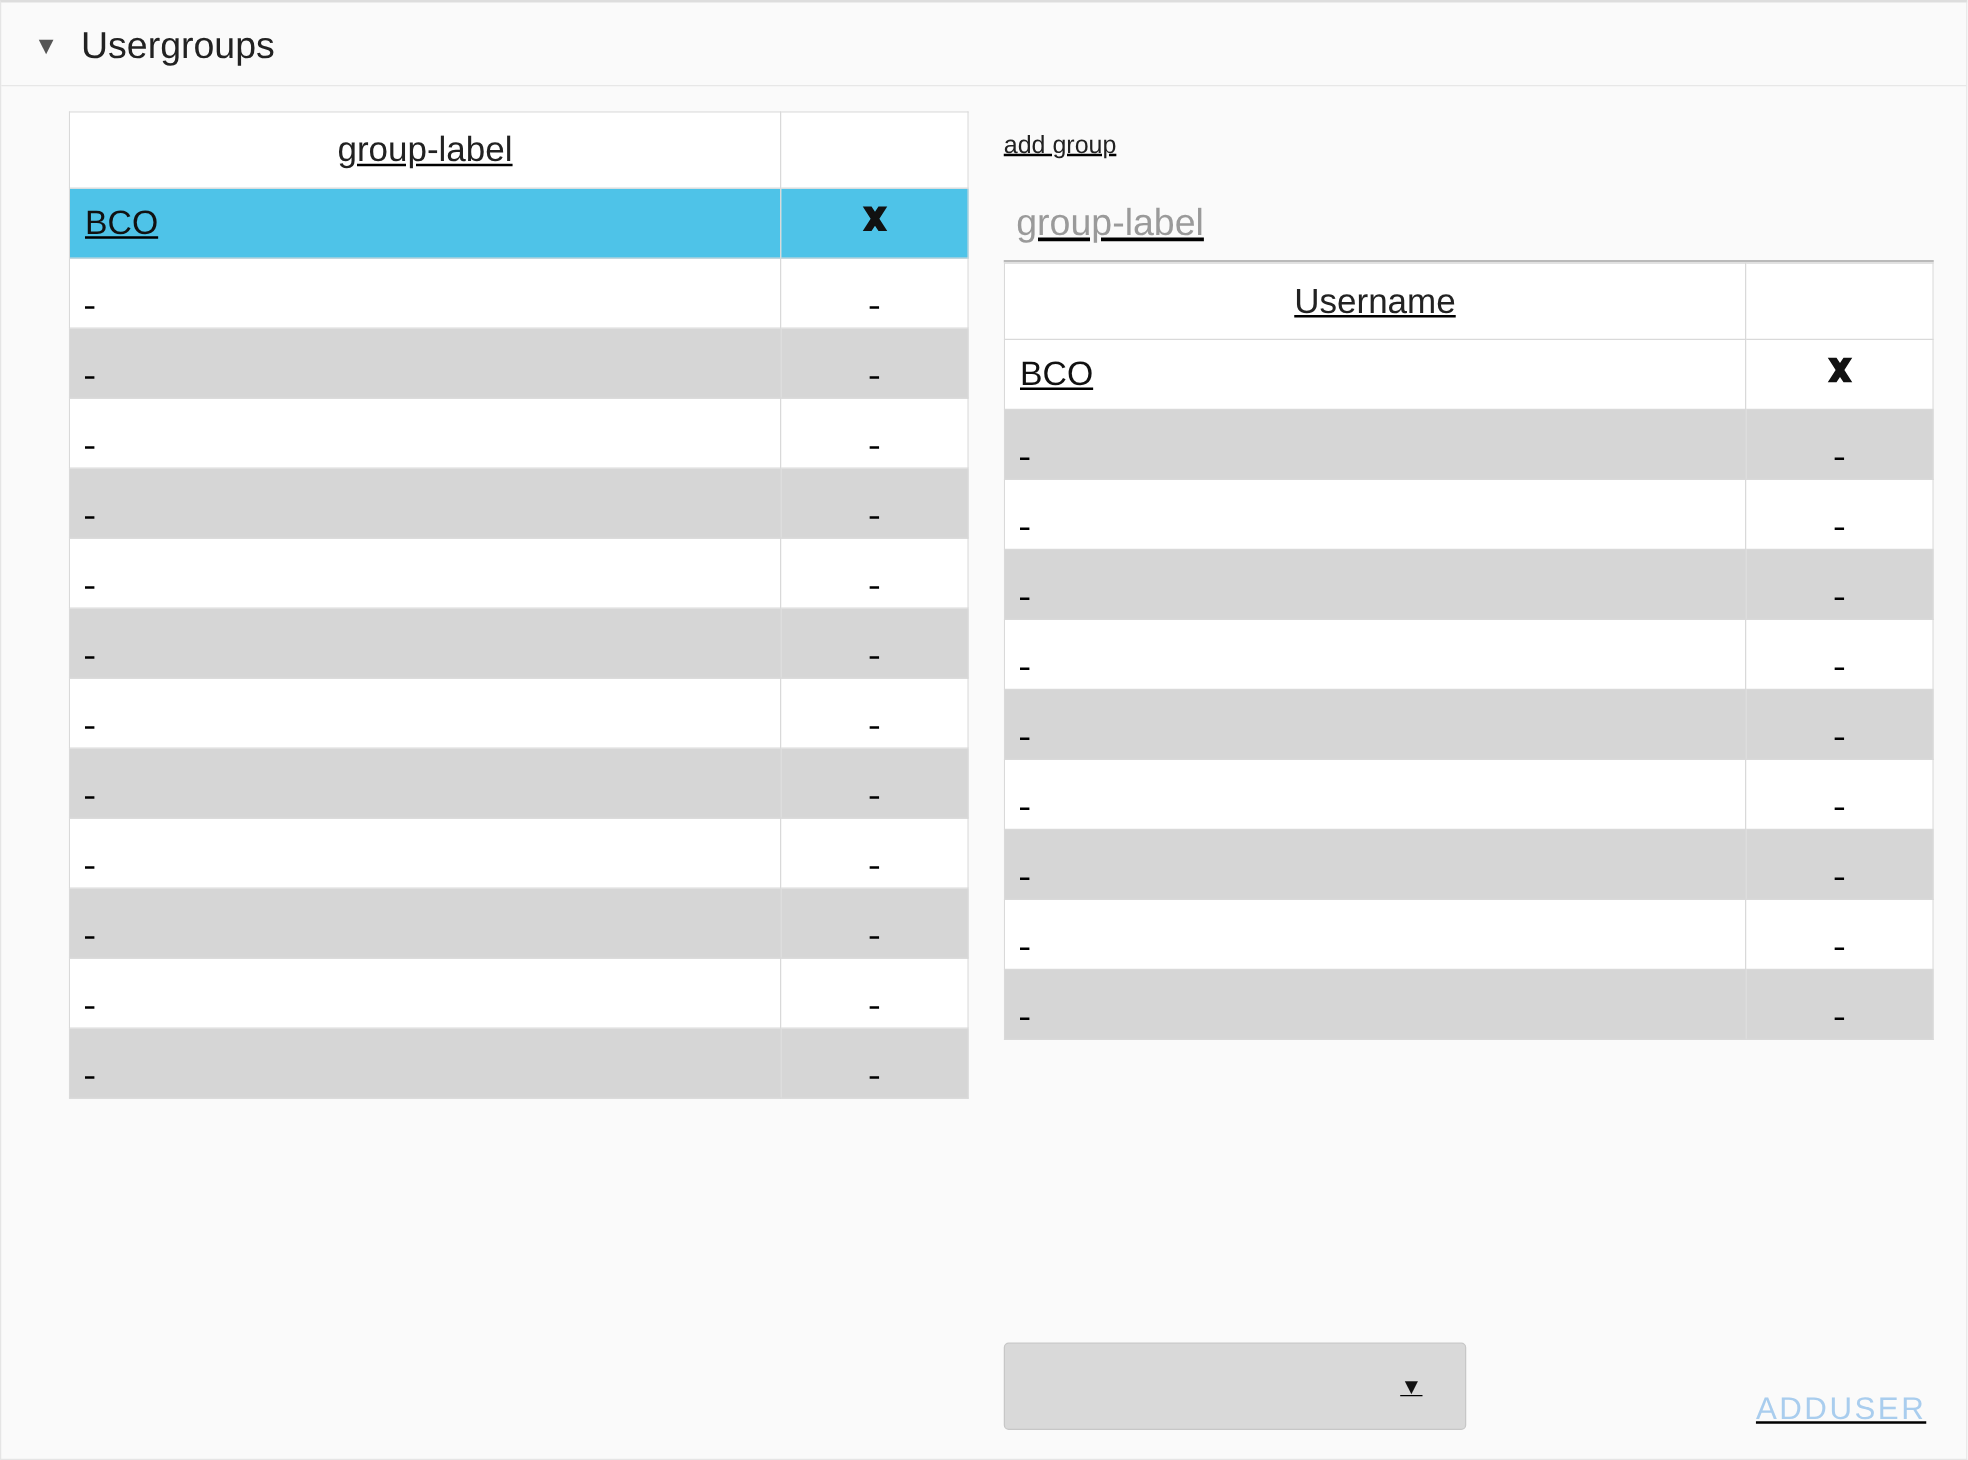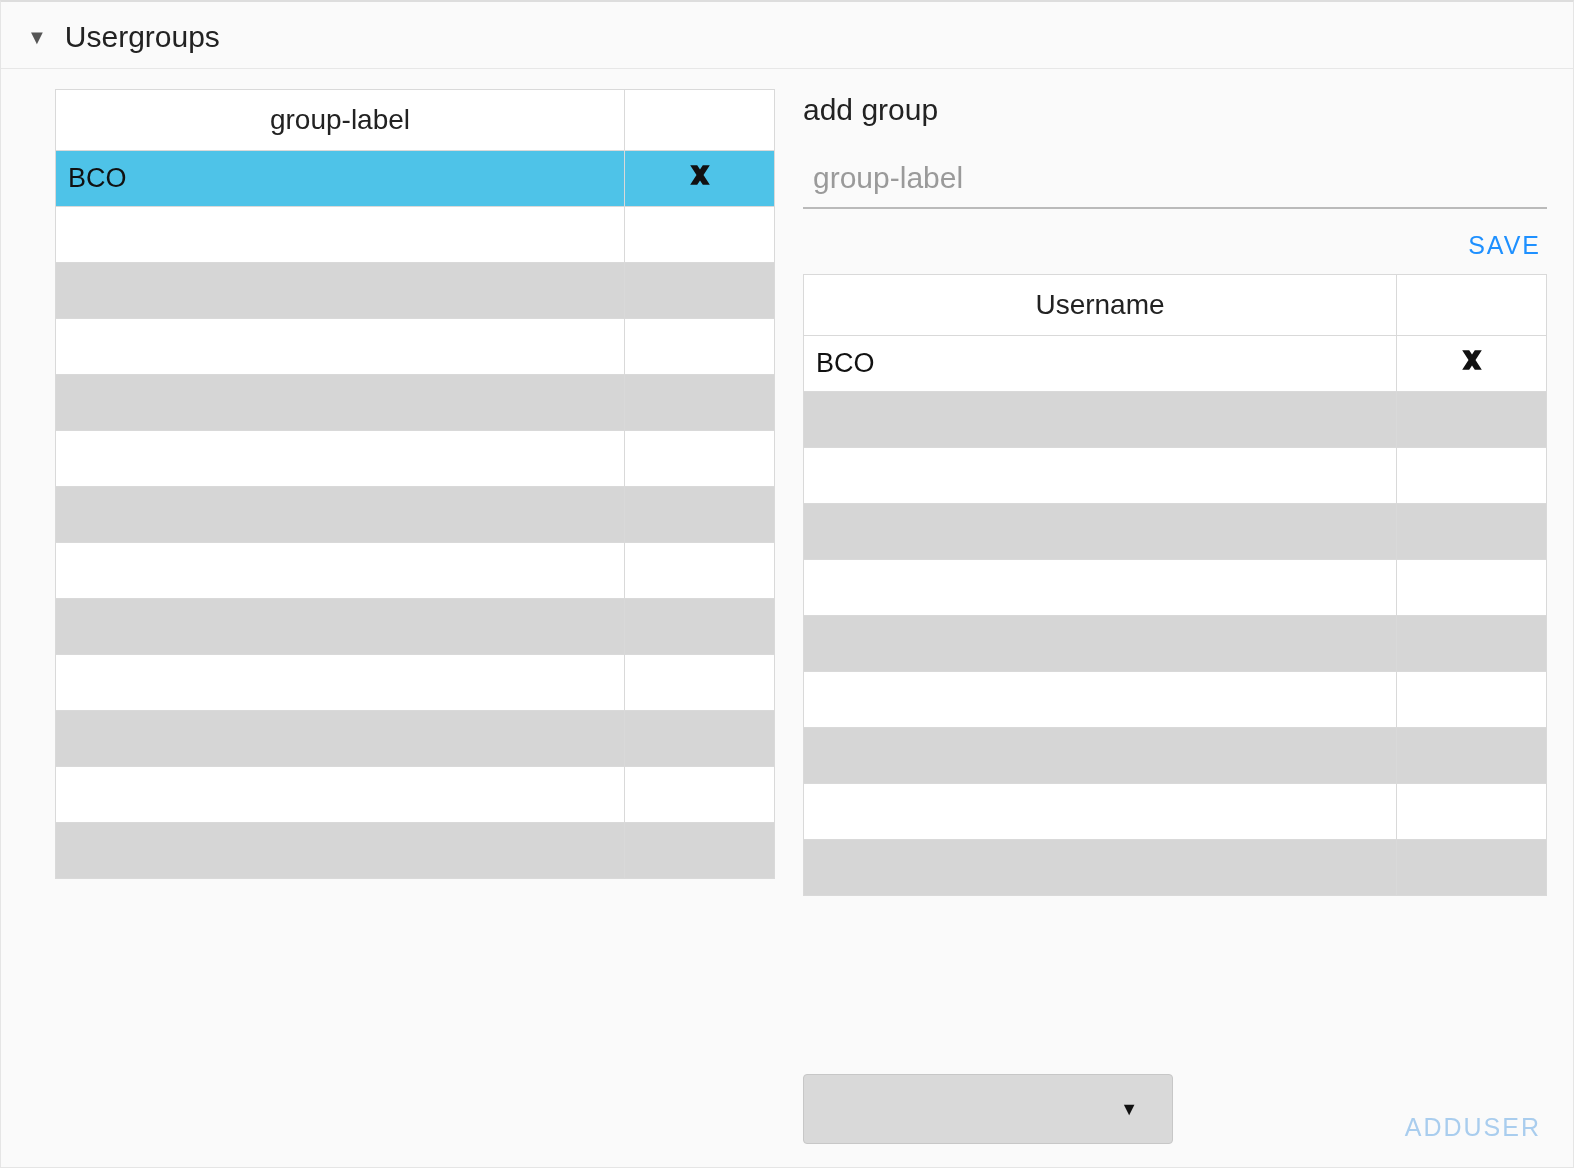--- a/index.html
+++ b/index.html
@@ -37,20 +37,21 @@
   .content {
     display: flex;
     padding: 20px 26px 0 54px;
     gap: 28px;
     height: calc(100% - 80px);
   }
   .left, .right {
     display: flex;
     flex-direction: column;
     height: 100%;
+    text-decoration: underline;
   }
   .left { flex: 0 0 720px; }
   .right { flex: 1; }
   
   .tbl {
     border: 1px solid #cfcfcf;
     background: #fff;
     width: 100%;
     border-collapse: collapse;
   }
@@ -77,24 +78,24 @@
     vertical-align: middle;
     color: #111;
   }
   .tbl tr.striped td { background: #d6d6d6; }
   .tbl tr.selected td { background: #4ec3e8; }
   .tbl td.action { width: 150px; text-align: center; }
   .xicon { display:inline-block; line-height:1; }
   .xicon svg { width: 28px; height: 28px; }
   
   .field-label {
-    font-size: 30px;
+    font-size: 20px;
     color: #222;
     margin-bottom: 28px;
-    margin-top: 4px;
+    margin-top: 16px;
   }
   .text-input {
     width: 100%;
     border: none;
     border-bottom: 2px solid #bababa;
     background: transparent;
     font-size: 30px;
     padding: 6px 2px 12px 10px;
     color: #222;
     outline: none;
@@ -221,23 +222,20 @@
                 <td class="action">&nbsp;</td>
               </tr>
             </tbody>
         </table>
       </div>
     </div>
 
     <div class="right">
       <div class="field-label">add group</div>
       <input class="text-input" type="text" placeholder="group-label" style="">
-      <div class="btn-row">
-        <button class="flat-btn">SAVE</button>
-      </div>
 
       <div class="users-wrap">
         <table class="tbl" id="users-table">
           <thead>
             <tr>
               <th>Username</th>
               <th class="action"></th>
             </tr>
           </thead>
           <tbody id="users-body">

